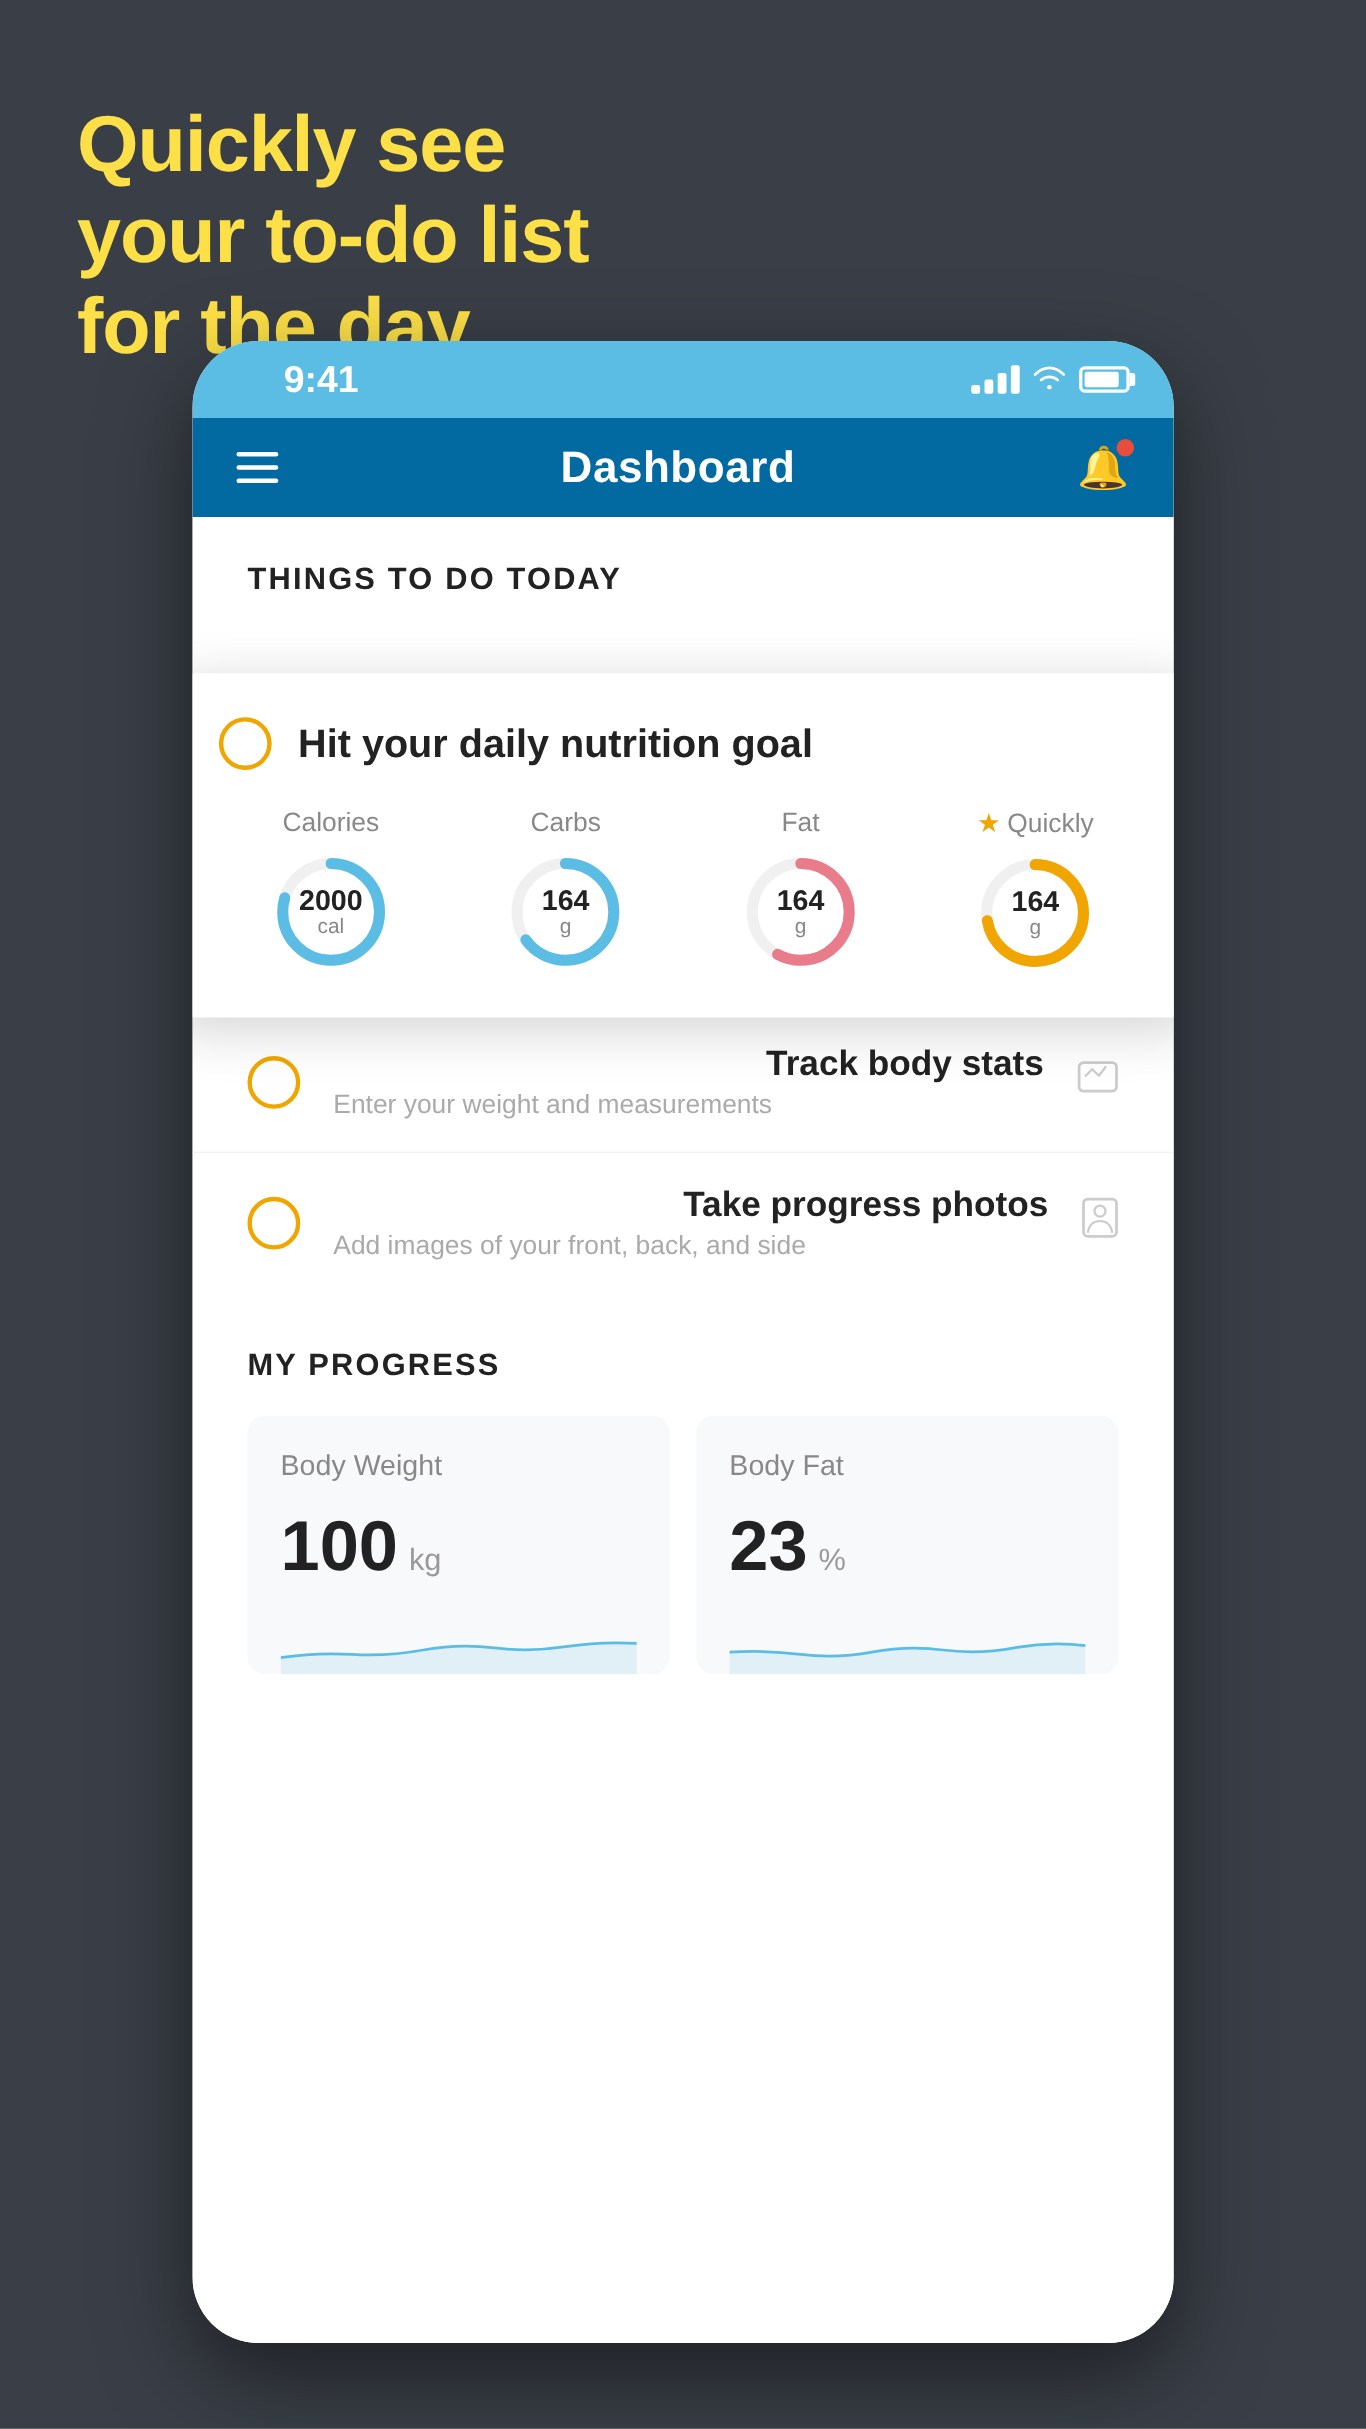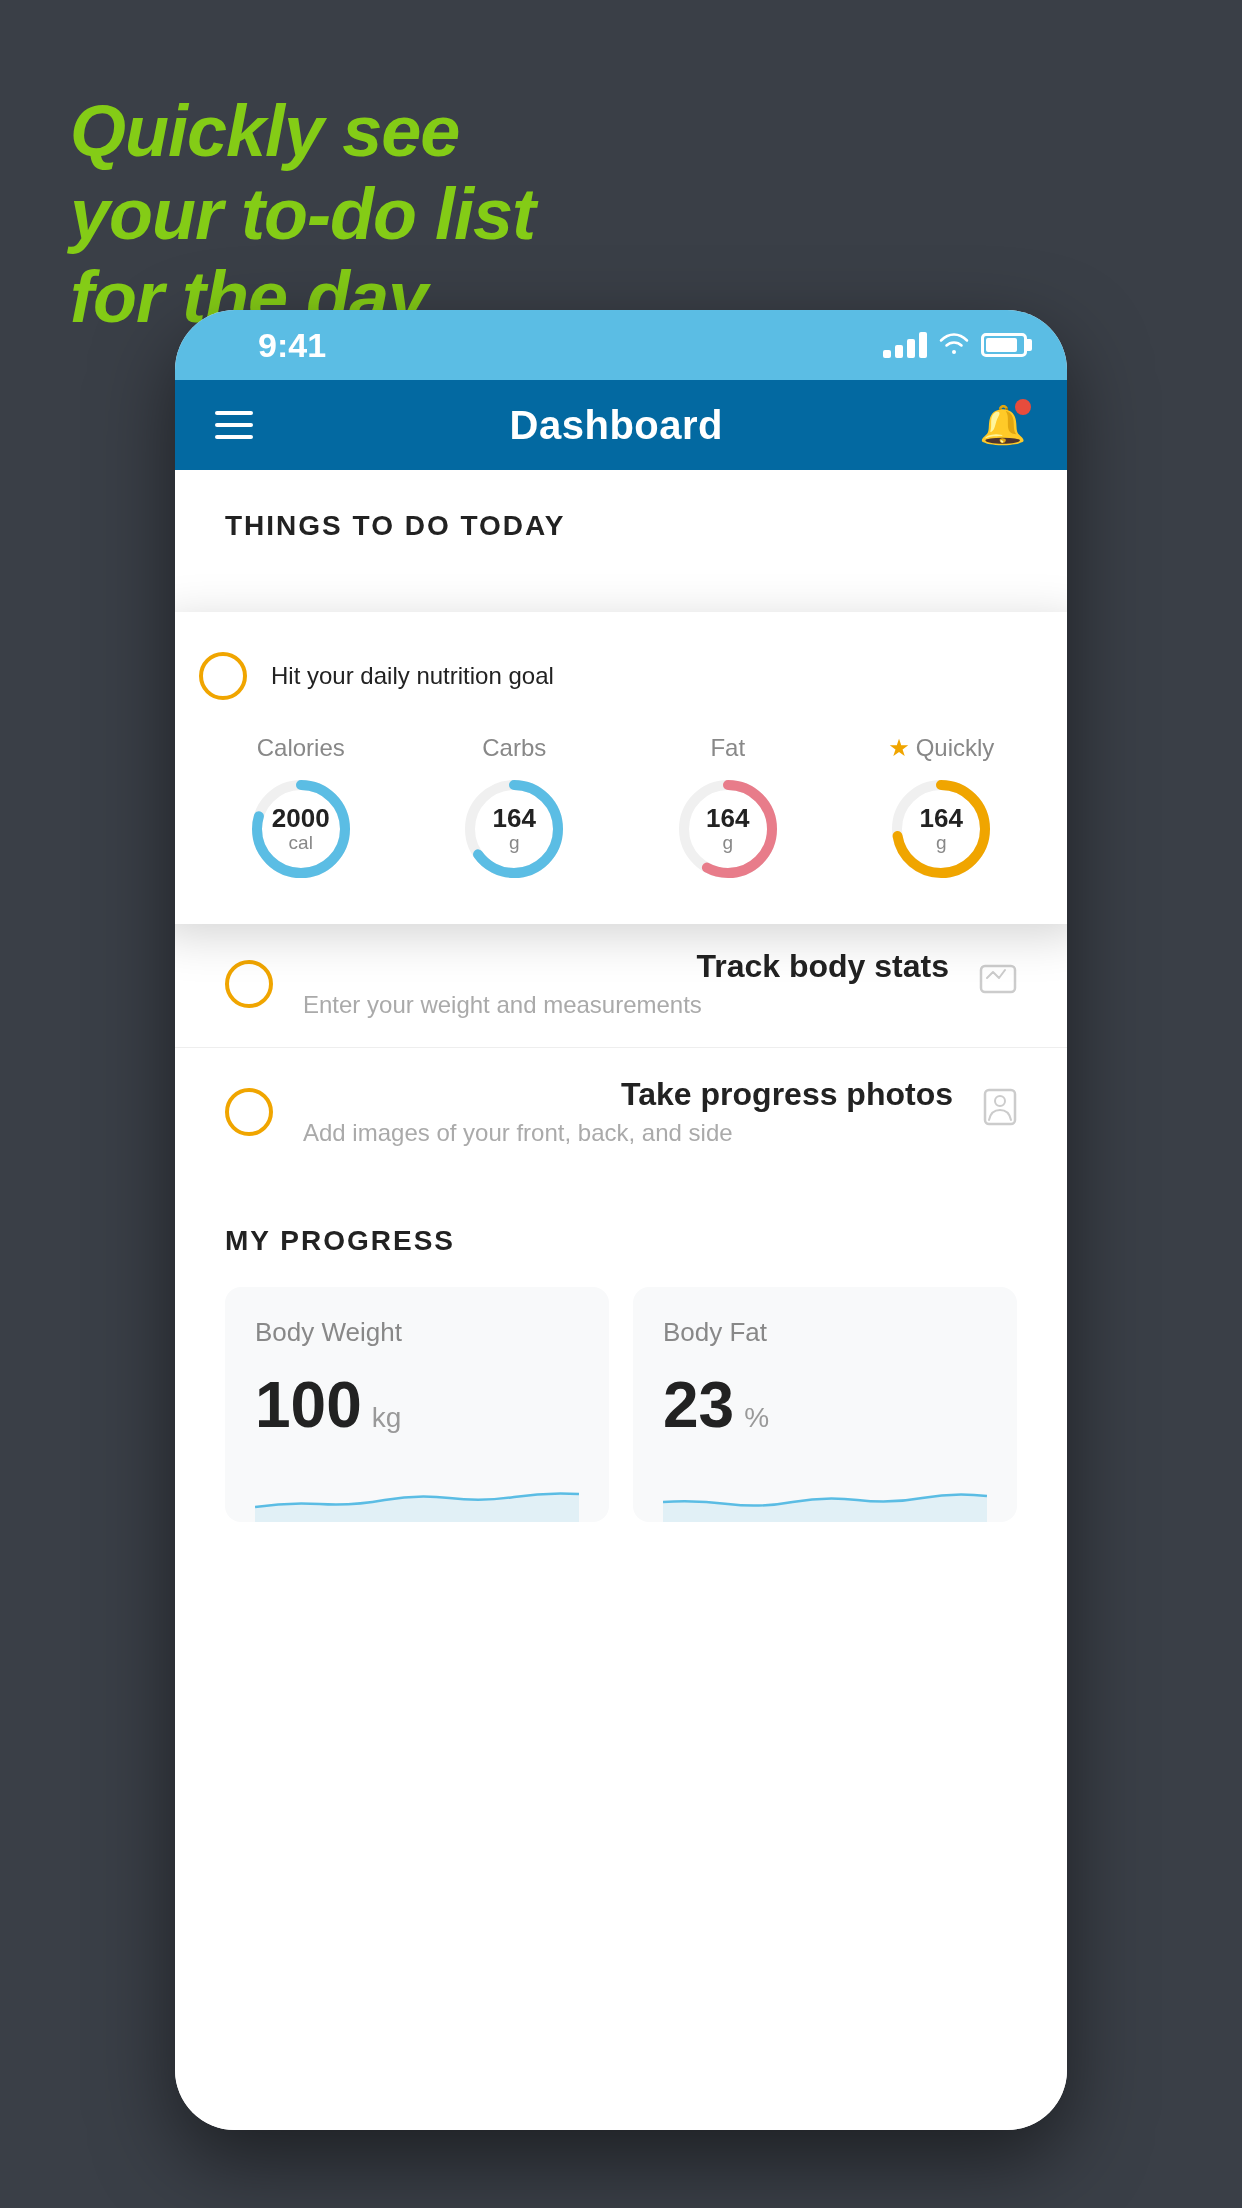--- a/index.html
+++ b/index.html
@@ -12,26 +12,25 @@
       font-family: -apple-system, BlinkMacSystemFont, 'Helvetica Neue', Arial, sans-serif;
       overflow: hidden;
       position: relative;
     }
 
     
     .headline {
       position: absolute;
       top: 90px;
       left: 70px;
-      color: #84cc16;
+      color: #fde047;
       font-size: 72px;
       font-weight: 800;
       line-height: 1.15;
       letter-spacing: -1px;
-      font-style: italic;
     }
 
     
     .phone {
       position: absolute;
       top: 310px;
       left: 175px;
       width: 892px;
       height: 1820px;
       background: #f2f2f2;
@@ -196,22 +195,22 @@
 
     .circle-check {
       width: 48px;
       height: 48px;
       border-radius: 50%;
       border: 4px solid #f0a500;
       flex-shrink: 0;
     }
 
     .card-title {
-      font-size: 24px;
-      font-weight: 400;
+      font-size: 36px;
+      font-weight: 700;
       color: #222;
     }
 
     .nutrition-grid {
       display: flex;
       justify-content: space-around;
       gap: 10px;
     }
 
     .nutrition-item {

